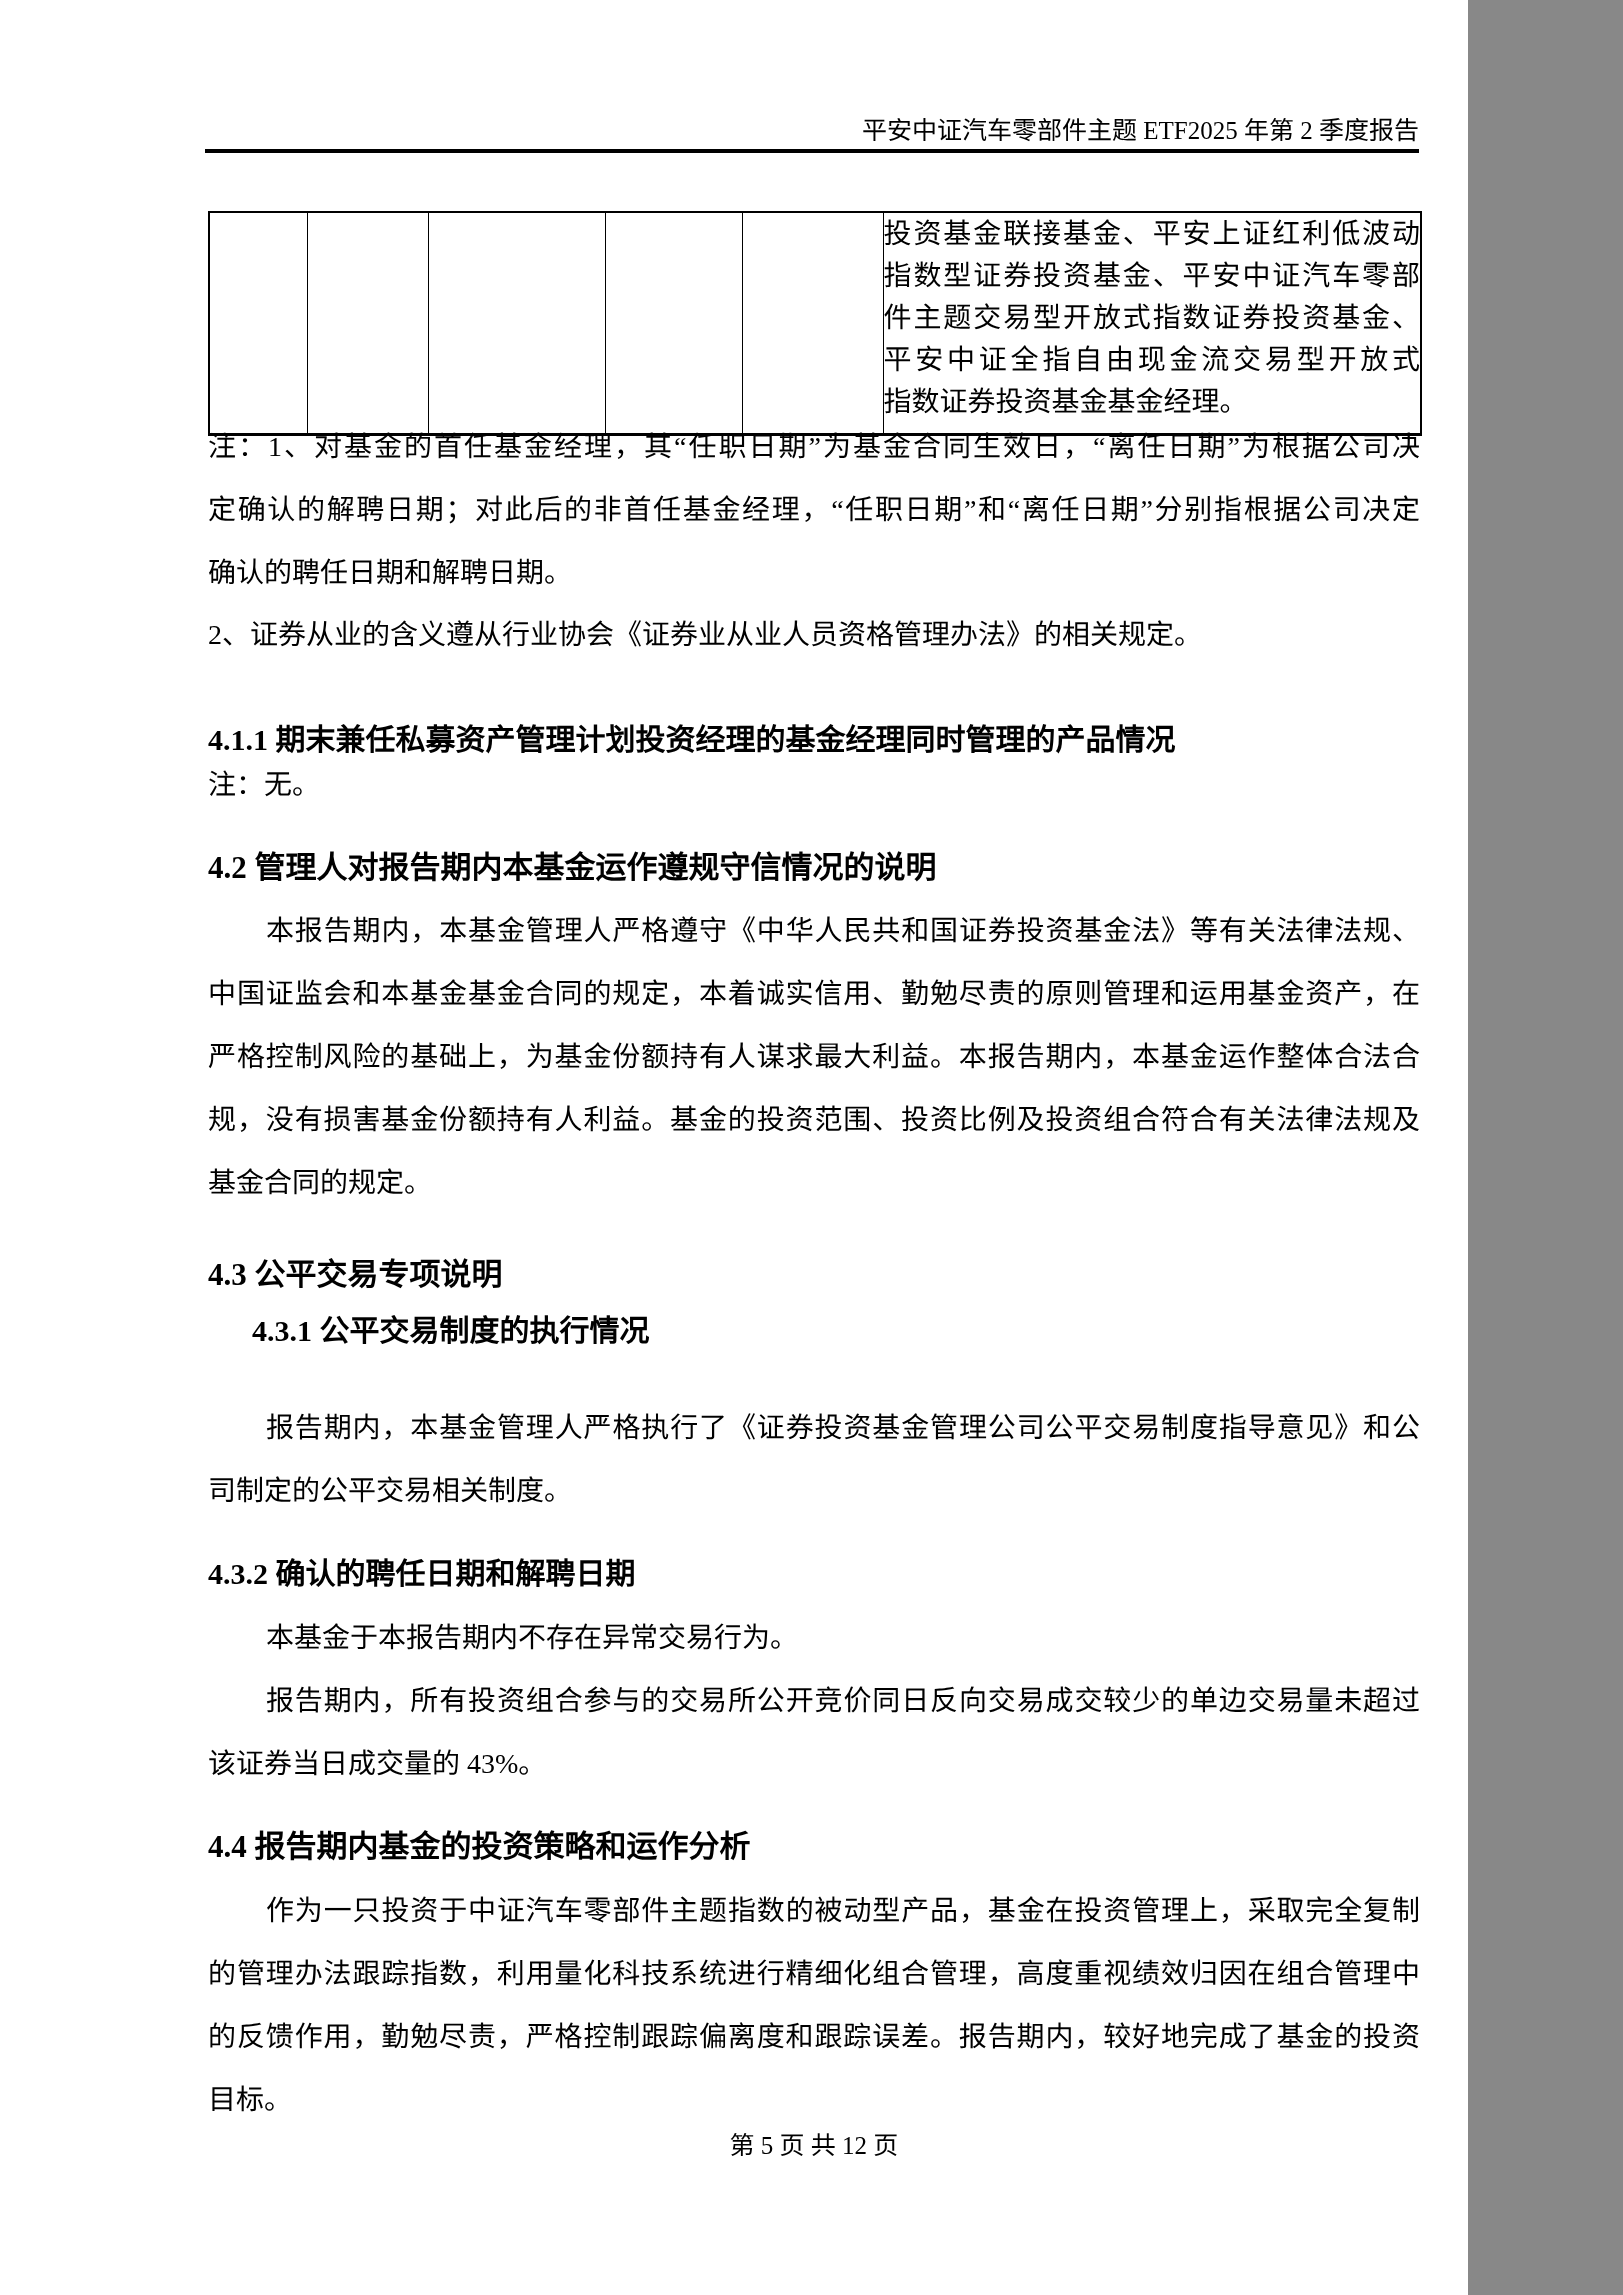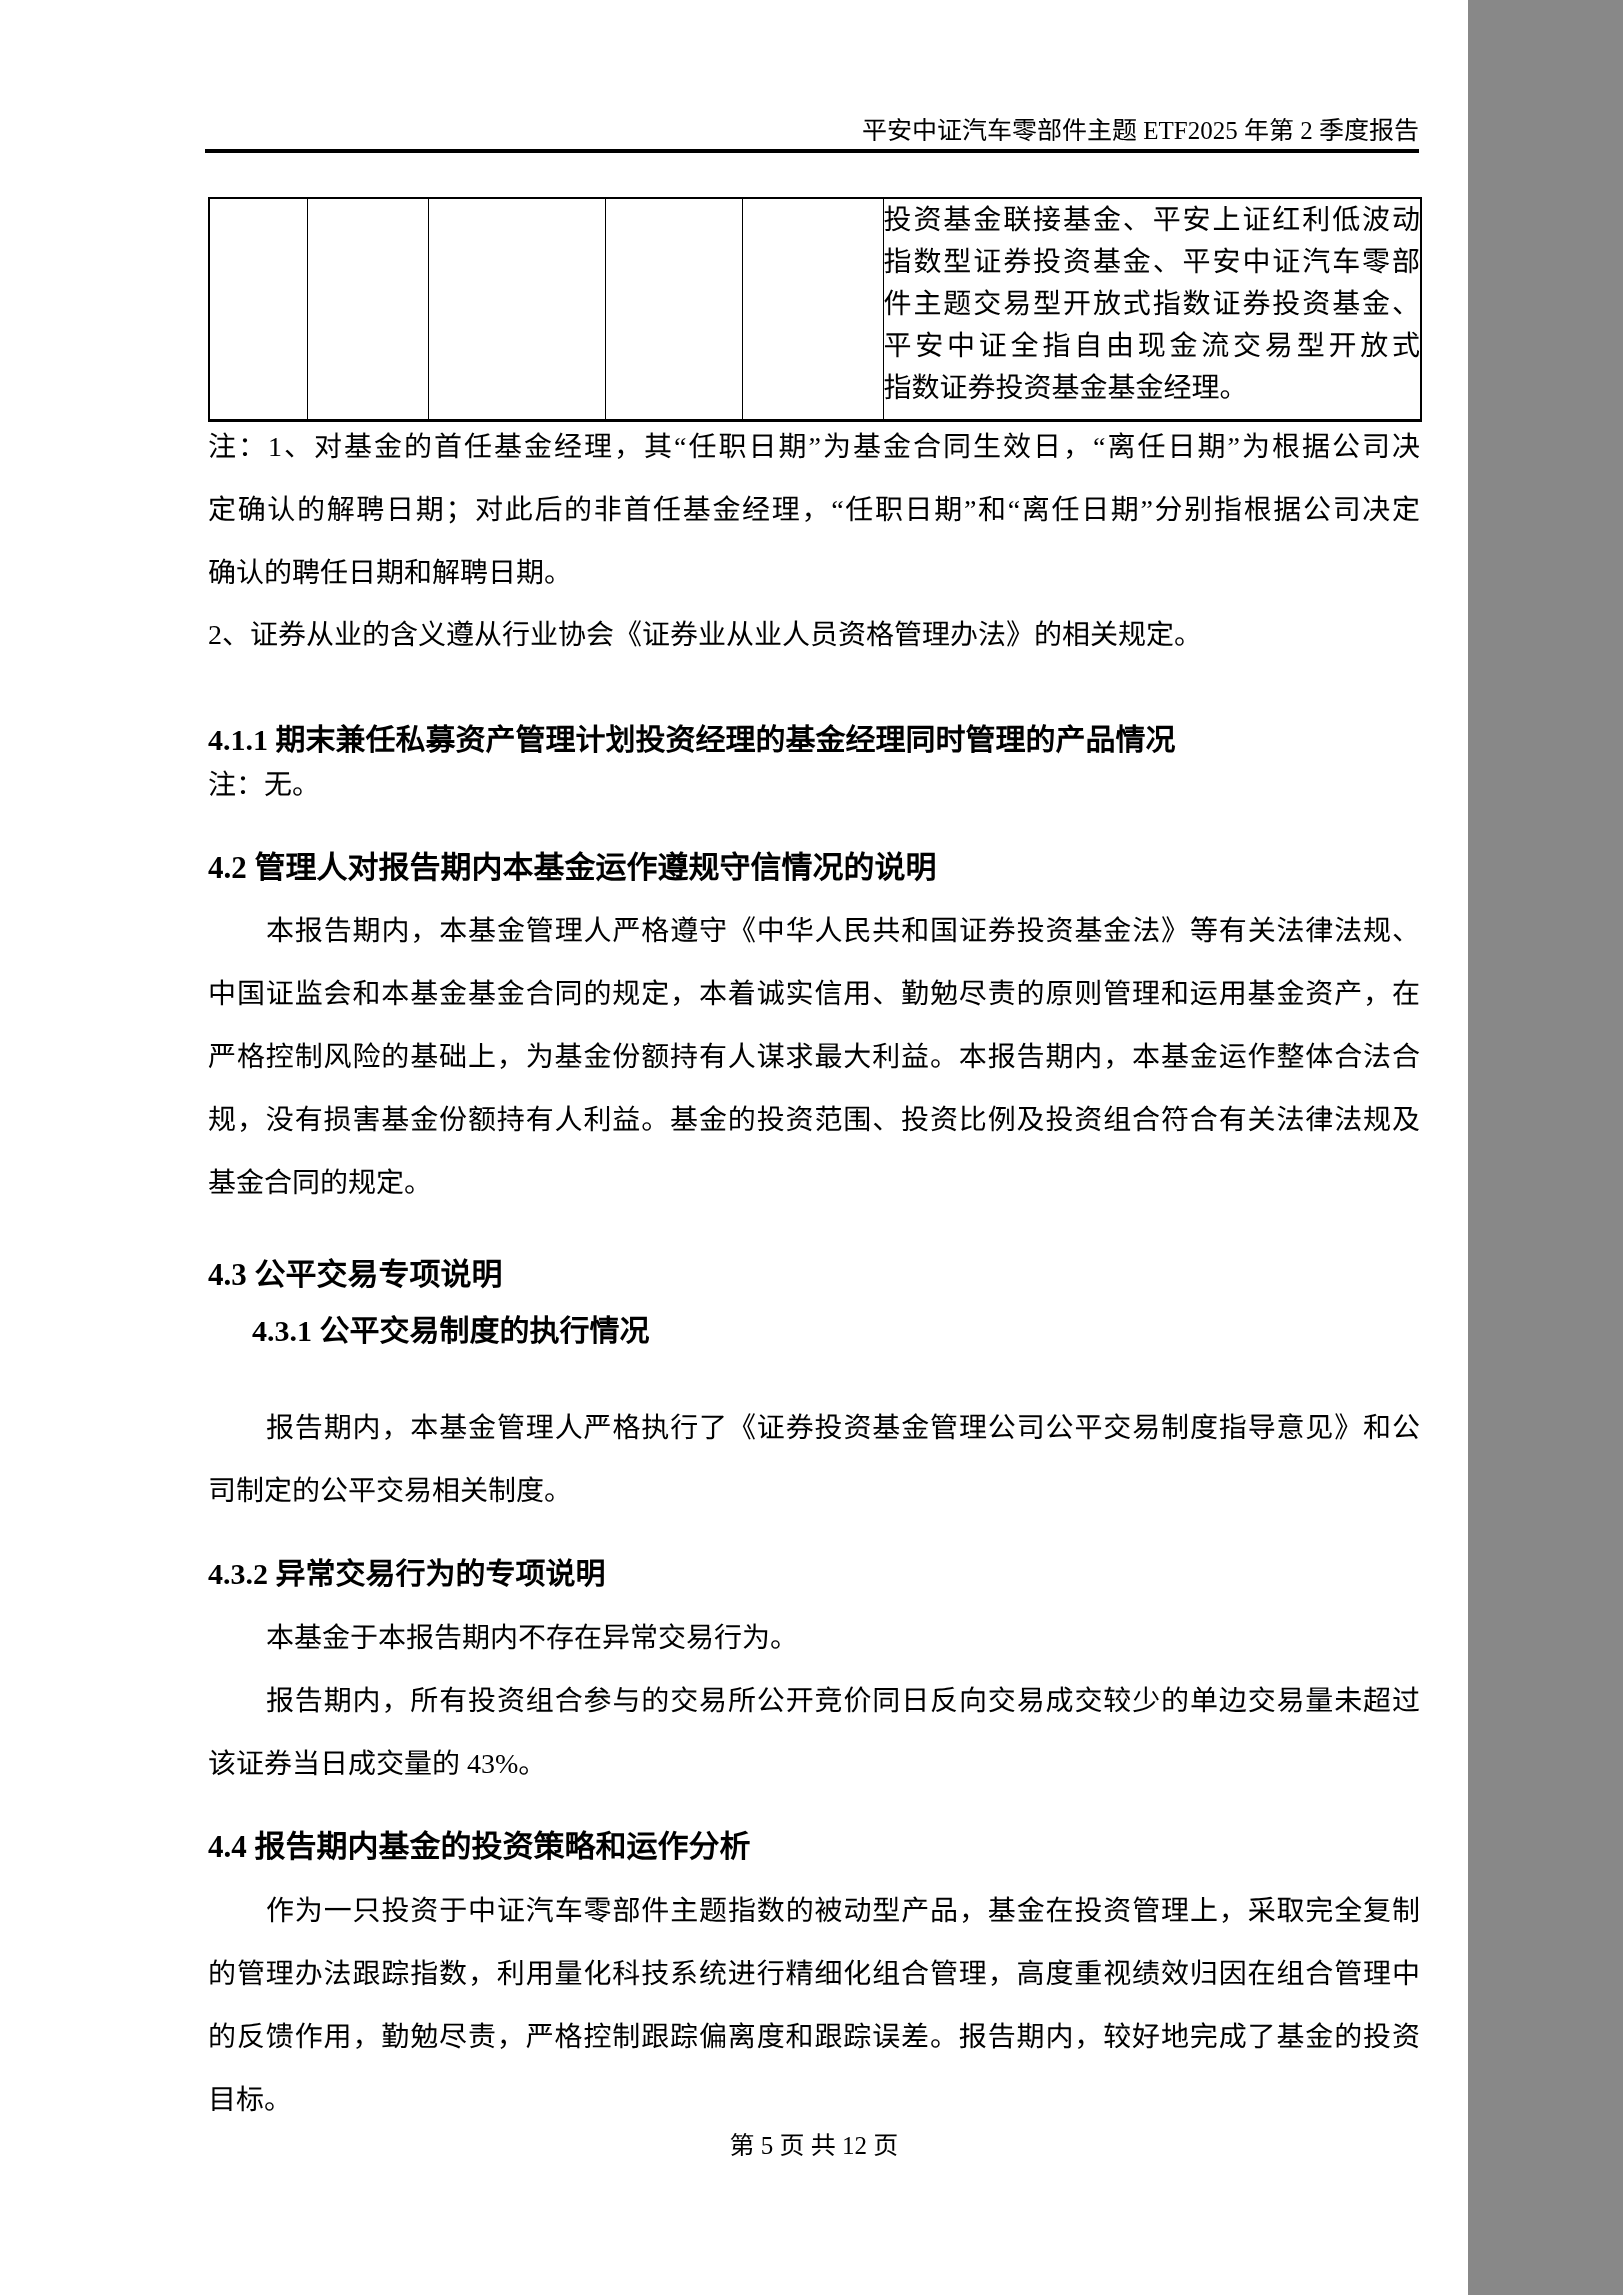--- a/index.html
+++ b/index.html
@@ -12,21 +12,21 @@
     overflow:hidden;
   }
   
   .hdr {
     position:absolute; top:116px; left:205px; width:1214px;
     text-align:right; font-size:25px; line-height:30px; white-space:nowrap;
   }
   .hdr-rule { position:absolute; top:149px; left:205px; width:1214px; height:3.9px; background:#000; }
   
   table.mgr {
-    position:absolute; top:197px; left:208px;
+    position:absolute; top:211px; left:208px;
     width:1212px; height:225px;
     border-collapse:collapse; table-layout:fixed;
     border:2px solid #000; border-bottom-width:3.3px;
   }
   table.mgr td { border-left:1.3px solid #000; vertical-align:top; padding:0; }
   table.mgr td:first-child { border-left:none; }
   td.desc { padding:9.8px 5.2px 0 6.5px; }
   .cline {
     font-size:28px; line-height:42px; height:42px; overflow:hidden;
     text-align:justify; text-align-last:justify;
@@ -124,21 +124,21 @@
 
   <div class="h h-lg t-h43">4.3 公平交易专项说明</div>
 
   <div class="h h-sm t-h431">4.3.1 公平交易制度的执行情况</div>
 
   <div class="blk t-p431">
     <div class="ln j ind">报告期内，本基金管理人严格执行了《证券投资基金管理公司公平交易制度指导意见》和公</div>
     <div class="ln">司制定的公平交易相关制度。</div>
   </div>
 
-  <div class="h h-sm t-h432">4.3.2 异常交易行为的专项说明</div>
+  <div class="h h-sm t-h432">4.3.2 确认的聘任日期和解聘日期</div>
 
   <div class="blk t-p432a">
     <div class="ln ind">本基金于本报告期内不存在异常交易行为。</div>
   </div>
 
   <div class="blk t-p432b">
     <div class="ln j ind">报告期内，所有投资组合参与的交易所公开竞价同日反向交易成交较少的单边交易量未超过</div>
     <div class="ln">该证券当日成交量的 43%。</div>
   </div>
 

